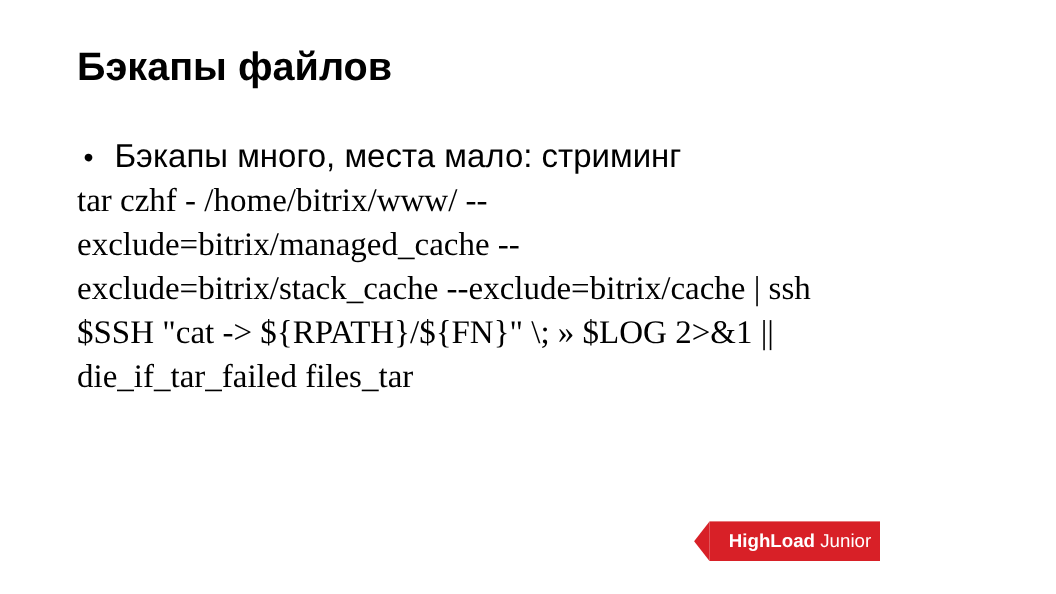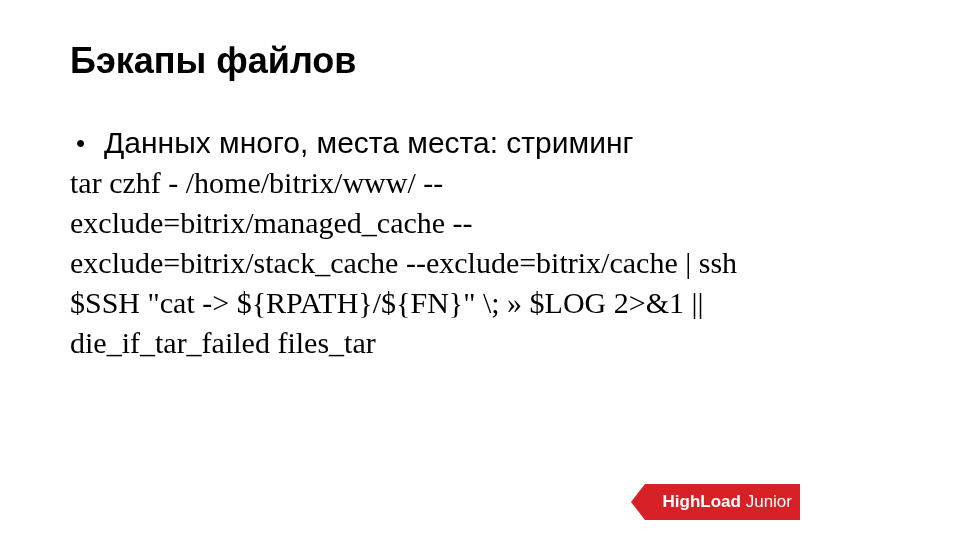--- a/index.html
+++ b/index.html
@@ -5,36 +5,36 @@
   * { margin: 0; padding: 0; box-sizing: border-box; }
   html, body { width: 960px; height: 540px; background: #ffffff; font-family: "Segoe UI", "Helvetica Neue", Arial, sans-serif; color: #000; overflow: hidden; }
   .slide { position: relative; width: 800px; height: 540px; padding: 40px 51px 0 70px; }
   .title { font-size: 36px; font-weight: 700; line-height: 1.15; margin-bottom: 42px; letter-spacing: 0; }
   .body { font-size: 30px; line-height: 1.33; font-weight: 400; }
   ul.bul { list-style: none; margin: 0 0 0 0; padding: 0; }
   ul.bul > li { position: relative; padding-left: 34px; margin-bottom: 0; }
   ul.bul > li::before { content: "•"; position: absolute; left: 6px; top: 0; font-size: 26px; line-height: 40px; }
   .cmd { padding-left: 0; word-wrap: break-word; overflow-wrap: break-word; font-family: Liberation Serif, serif; }
   
-  .logo { position: absolute; right: 0; bottom: 18px; height: 40px; display: flex; align-items: center; }
+  .logo { position: absolute; right: 0; bottom: 28px; height: 40px; display: flex; align-items: center; }
   .arrow-body { background: #d82027; color: #fff; font-size: 17px; padding: 8px 8px 8px 18px; font-weight: 400; display: flex; align-items: baseline; gap: 0; }
   .arrow-body .hl { font-weight: 700; }
   .arrow-head { width: 0; height: 0; border-top: 18px solid transparent; border-bottom: 18px solid transparent; border-right: 14px solid #d82027; }
   .logo-wrap { display: flex; align-items: center; }
 </style>
 </head>
 <body>
 
 <div class="slide">
 
   <h1 class="title">Бэкапы файлов</h1>
 
   <div class="body">
     <ul class="bul">
-      <li>Данных много, места места: стриминг</li>
+      <li>Бэкапы много, места мало: стриминг</li>
     </ul>
     <div class="cmd">tar czhf - /home/bitrix/www/ --exclude=bitrix/managed_cache --exclude=bitrix/stack_cache --exclude=bitrix/cache | ssh $SSH "cat -&gt; ${RPATH}/${FN}"  \; » $LOG 2&gt;&amp;1 || die_if_tar_failed files_tar</div>
   </div>
 
   <div class="logo">
     <div class="logo-wrap">
       <div class="arrow-head"></div>
       <div class="arrow-body">
         <span class="hl">HighLoad</span>
         <span>&nbsp;</span>

